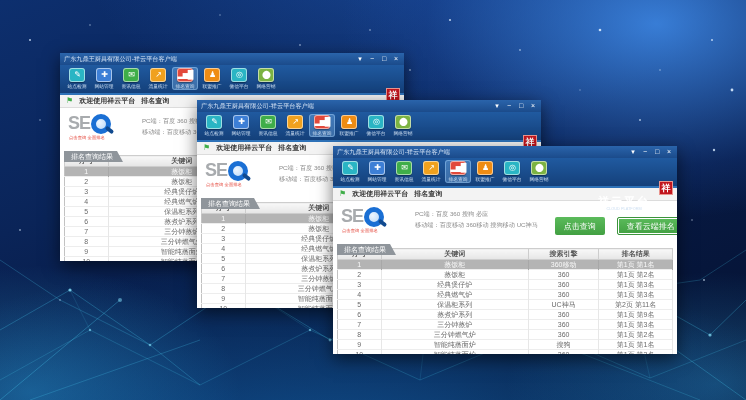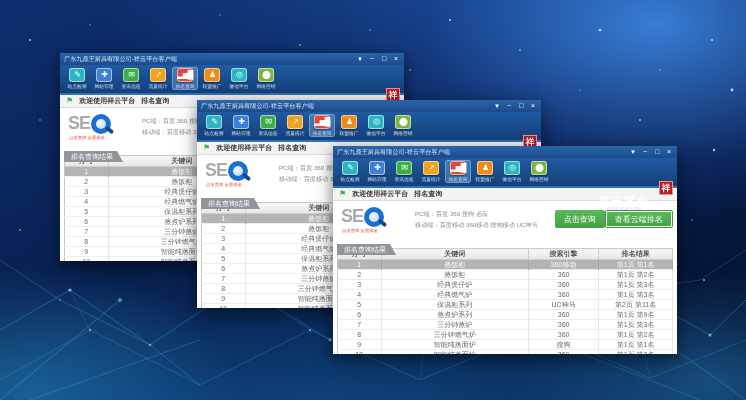--- a/index.html
+++ b/index.html
@@ -59,21 +59,21 @@
   .seo-se { font-size:18px; line-height:23px; font-weight:bold; color:#a8abae; letter-spacing:-1px;
             font-family:"Liberation Sans", sans-serif; }
   .seo-scope { width:20px; height:20px; border-radius:50%; border:5px solid #1a6fd4; flex:none;
                background:radial-gradient(circle at 35% 35%, #eef6ff, #b9d8f8); margin:2px 0 0 1px; position:relative; }
   .seo-scope::after { content:""; position:absolute; width:9px; height:4px; background:#114a8f;
                       right:-8px; bottom:-3px; transform:rotate(38deg); border-radius:2px; }
   .seo-tagline { position:absolute; left:1px; top:23px; font-size:7px; color:#e23b2e;
                  white-space:nowrap; transform:scale(.62); transform-origin:left top; }
   .seo-info { margin-left:8px; margin-top:4px; font-size:7px; color:#8b8b8b; line-height:1.65;
               white-space:nowrap; transform:scale(.88); transform-origin:left top; }
-  .btns { margin-left:auto; display:flex; gap:0; margin-top:5px; }
+  .btns { margin-left:auto; display:flex; gap:12px; margin-top:12px; }
   .btn { height:18px; display:flex; align-items:center; justify-content:center; padding:0 9px;
          font-size:8px; color:#fff; background:linear-gradient(#5bbb5b,#42a042); border-radius:2px;
          white-space:nowrap; cursor:pointer; }
   .btn-cloud { box-shadow:inset 0 0 0 1px #fff; border:1px solid #3c953c; }
 
   .tabrow { padding:1px 4px 0; height:11px; }
   .tab { display:inline-block; background:#8f959b; color:#fff; font-size:7px; line-height:9px;
          padding:1px 10px 1px 7px; clip-path:polygon(0 0, calc(100% - 6px) 0, 100% 100%, 0 100%); }
 
   .table-wrap { margin:0 4px; }

